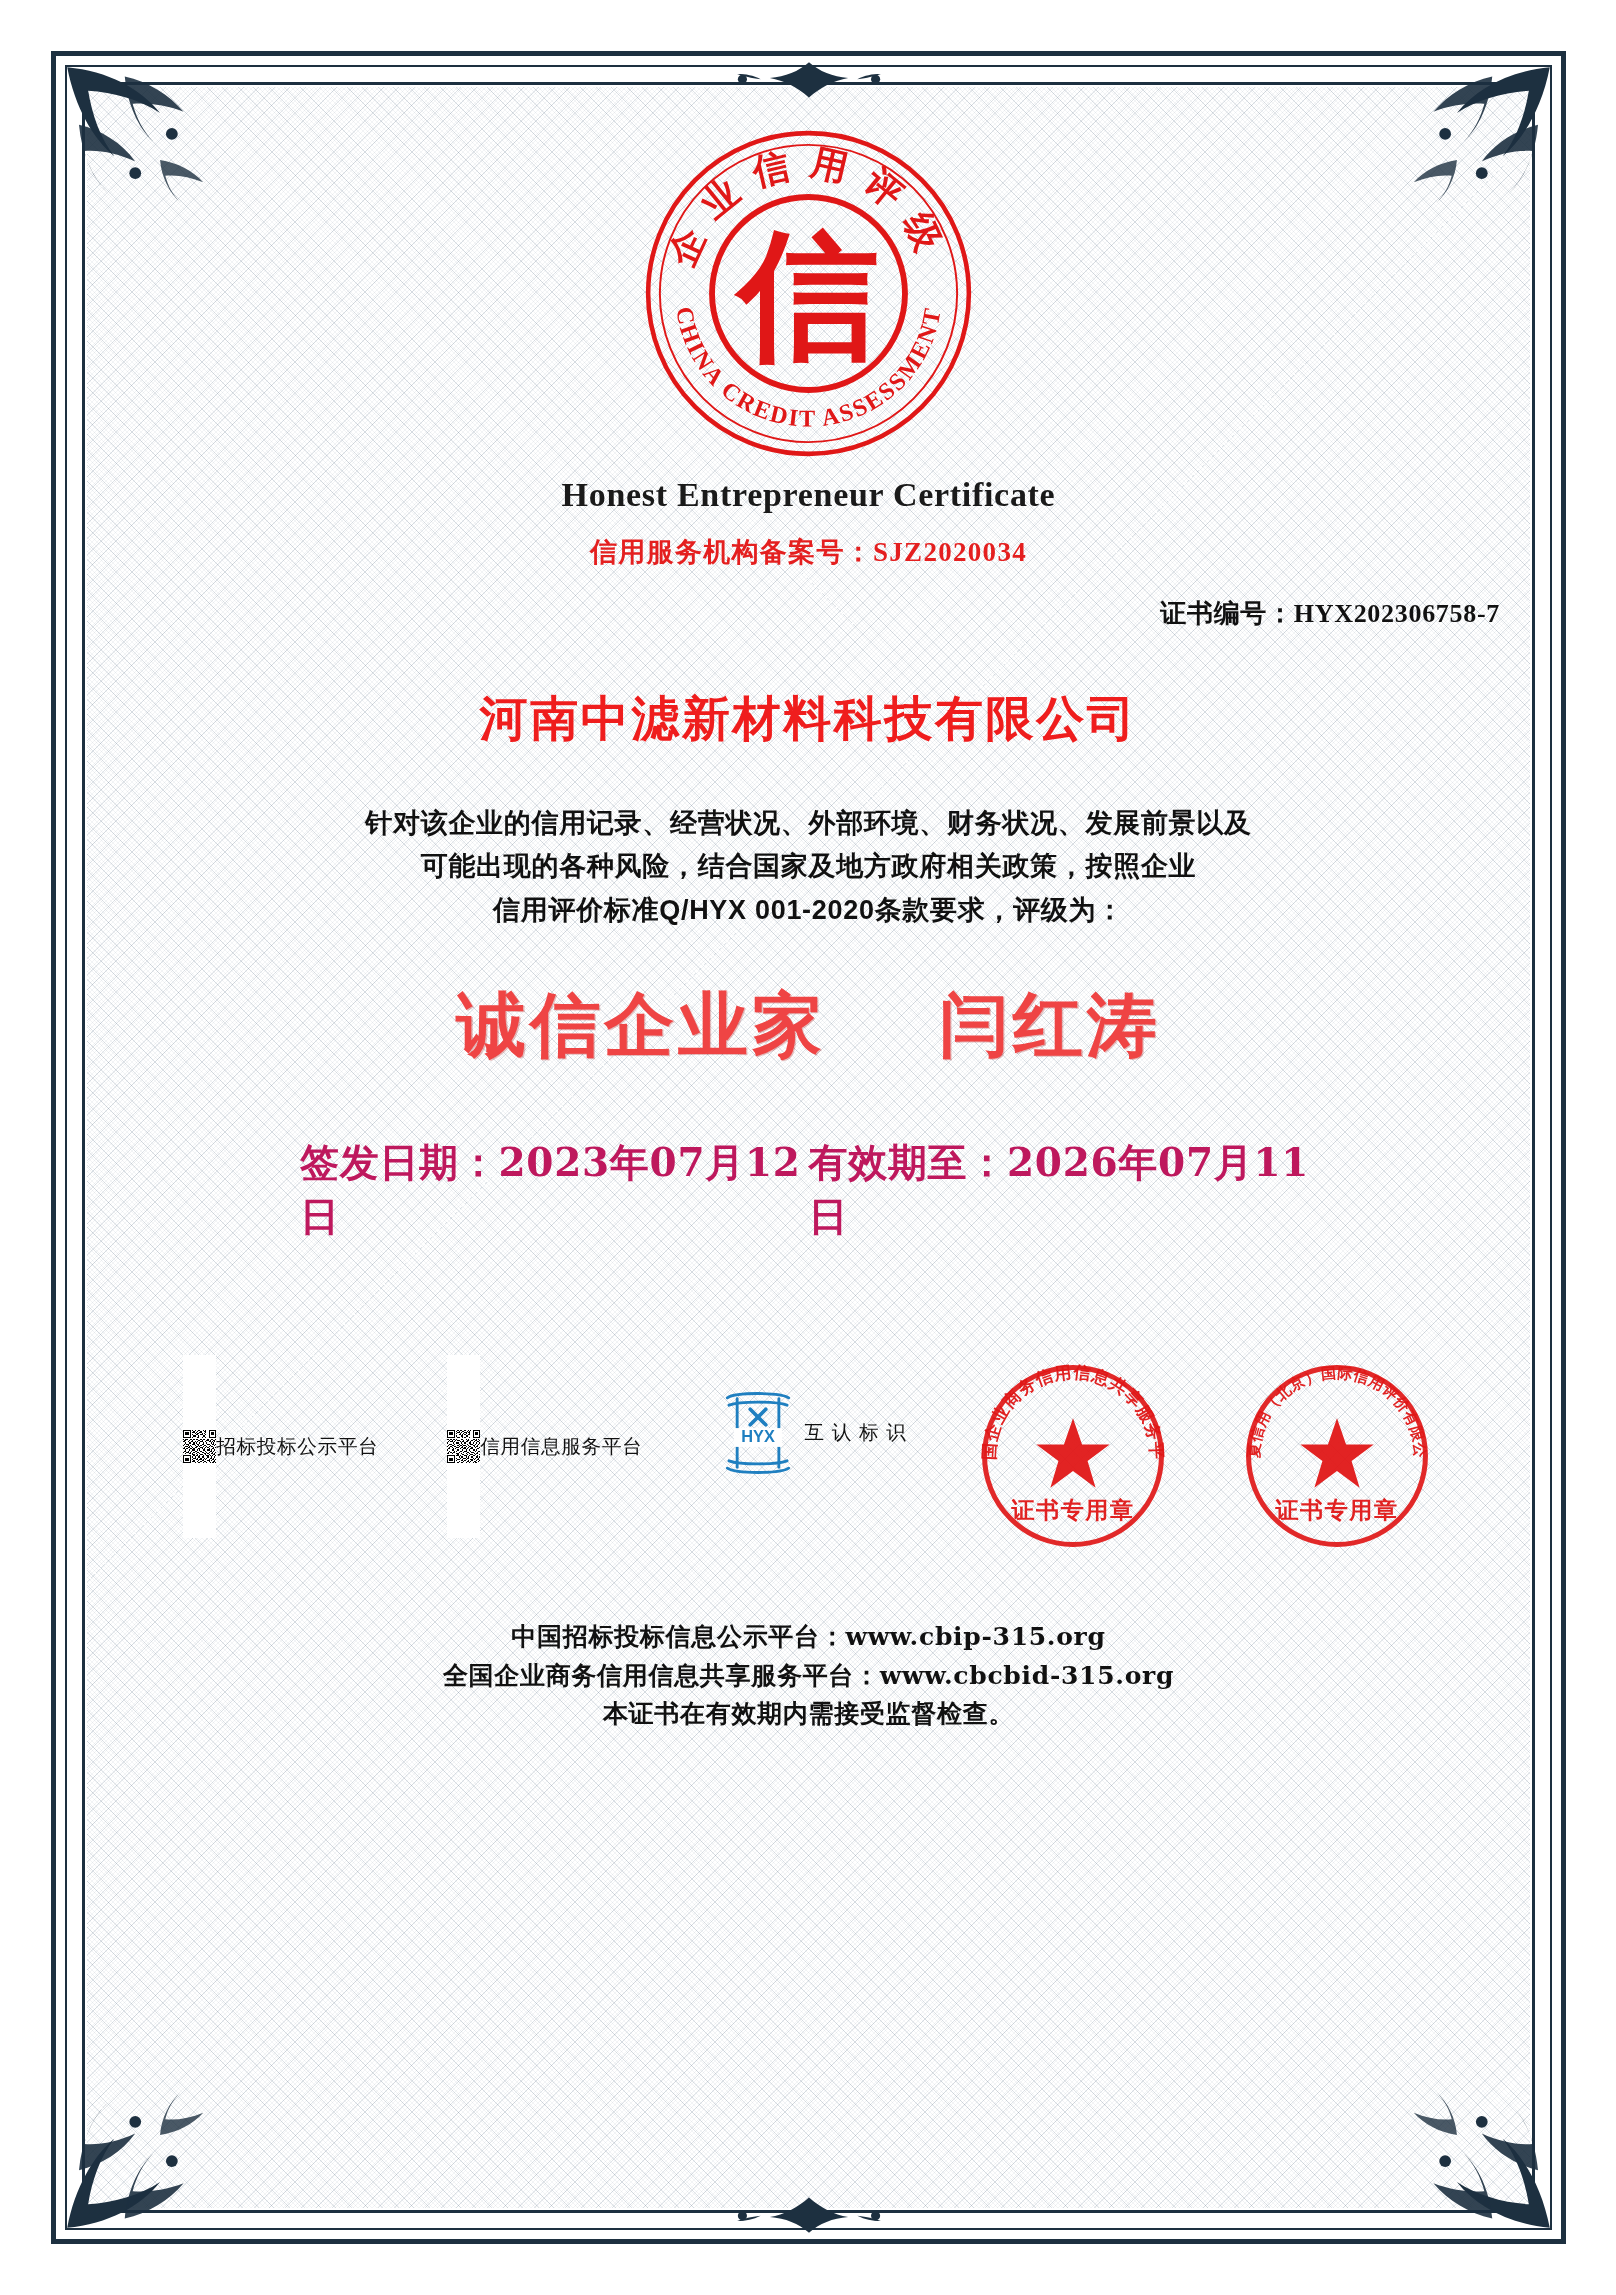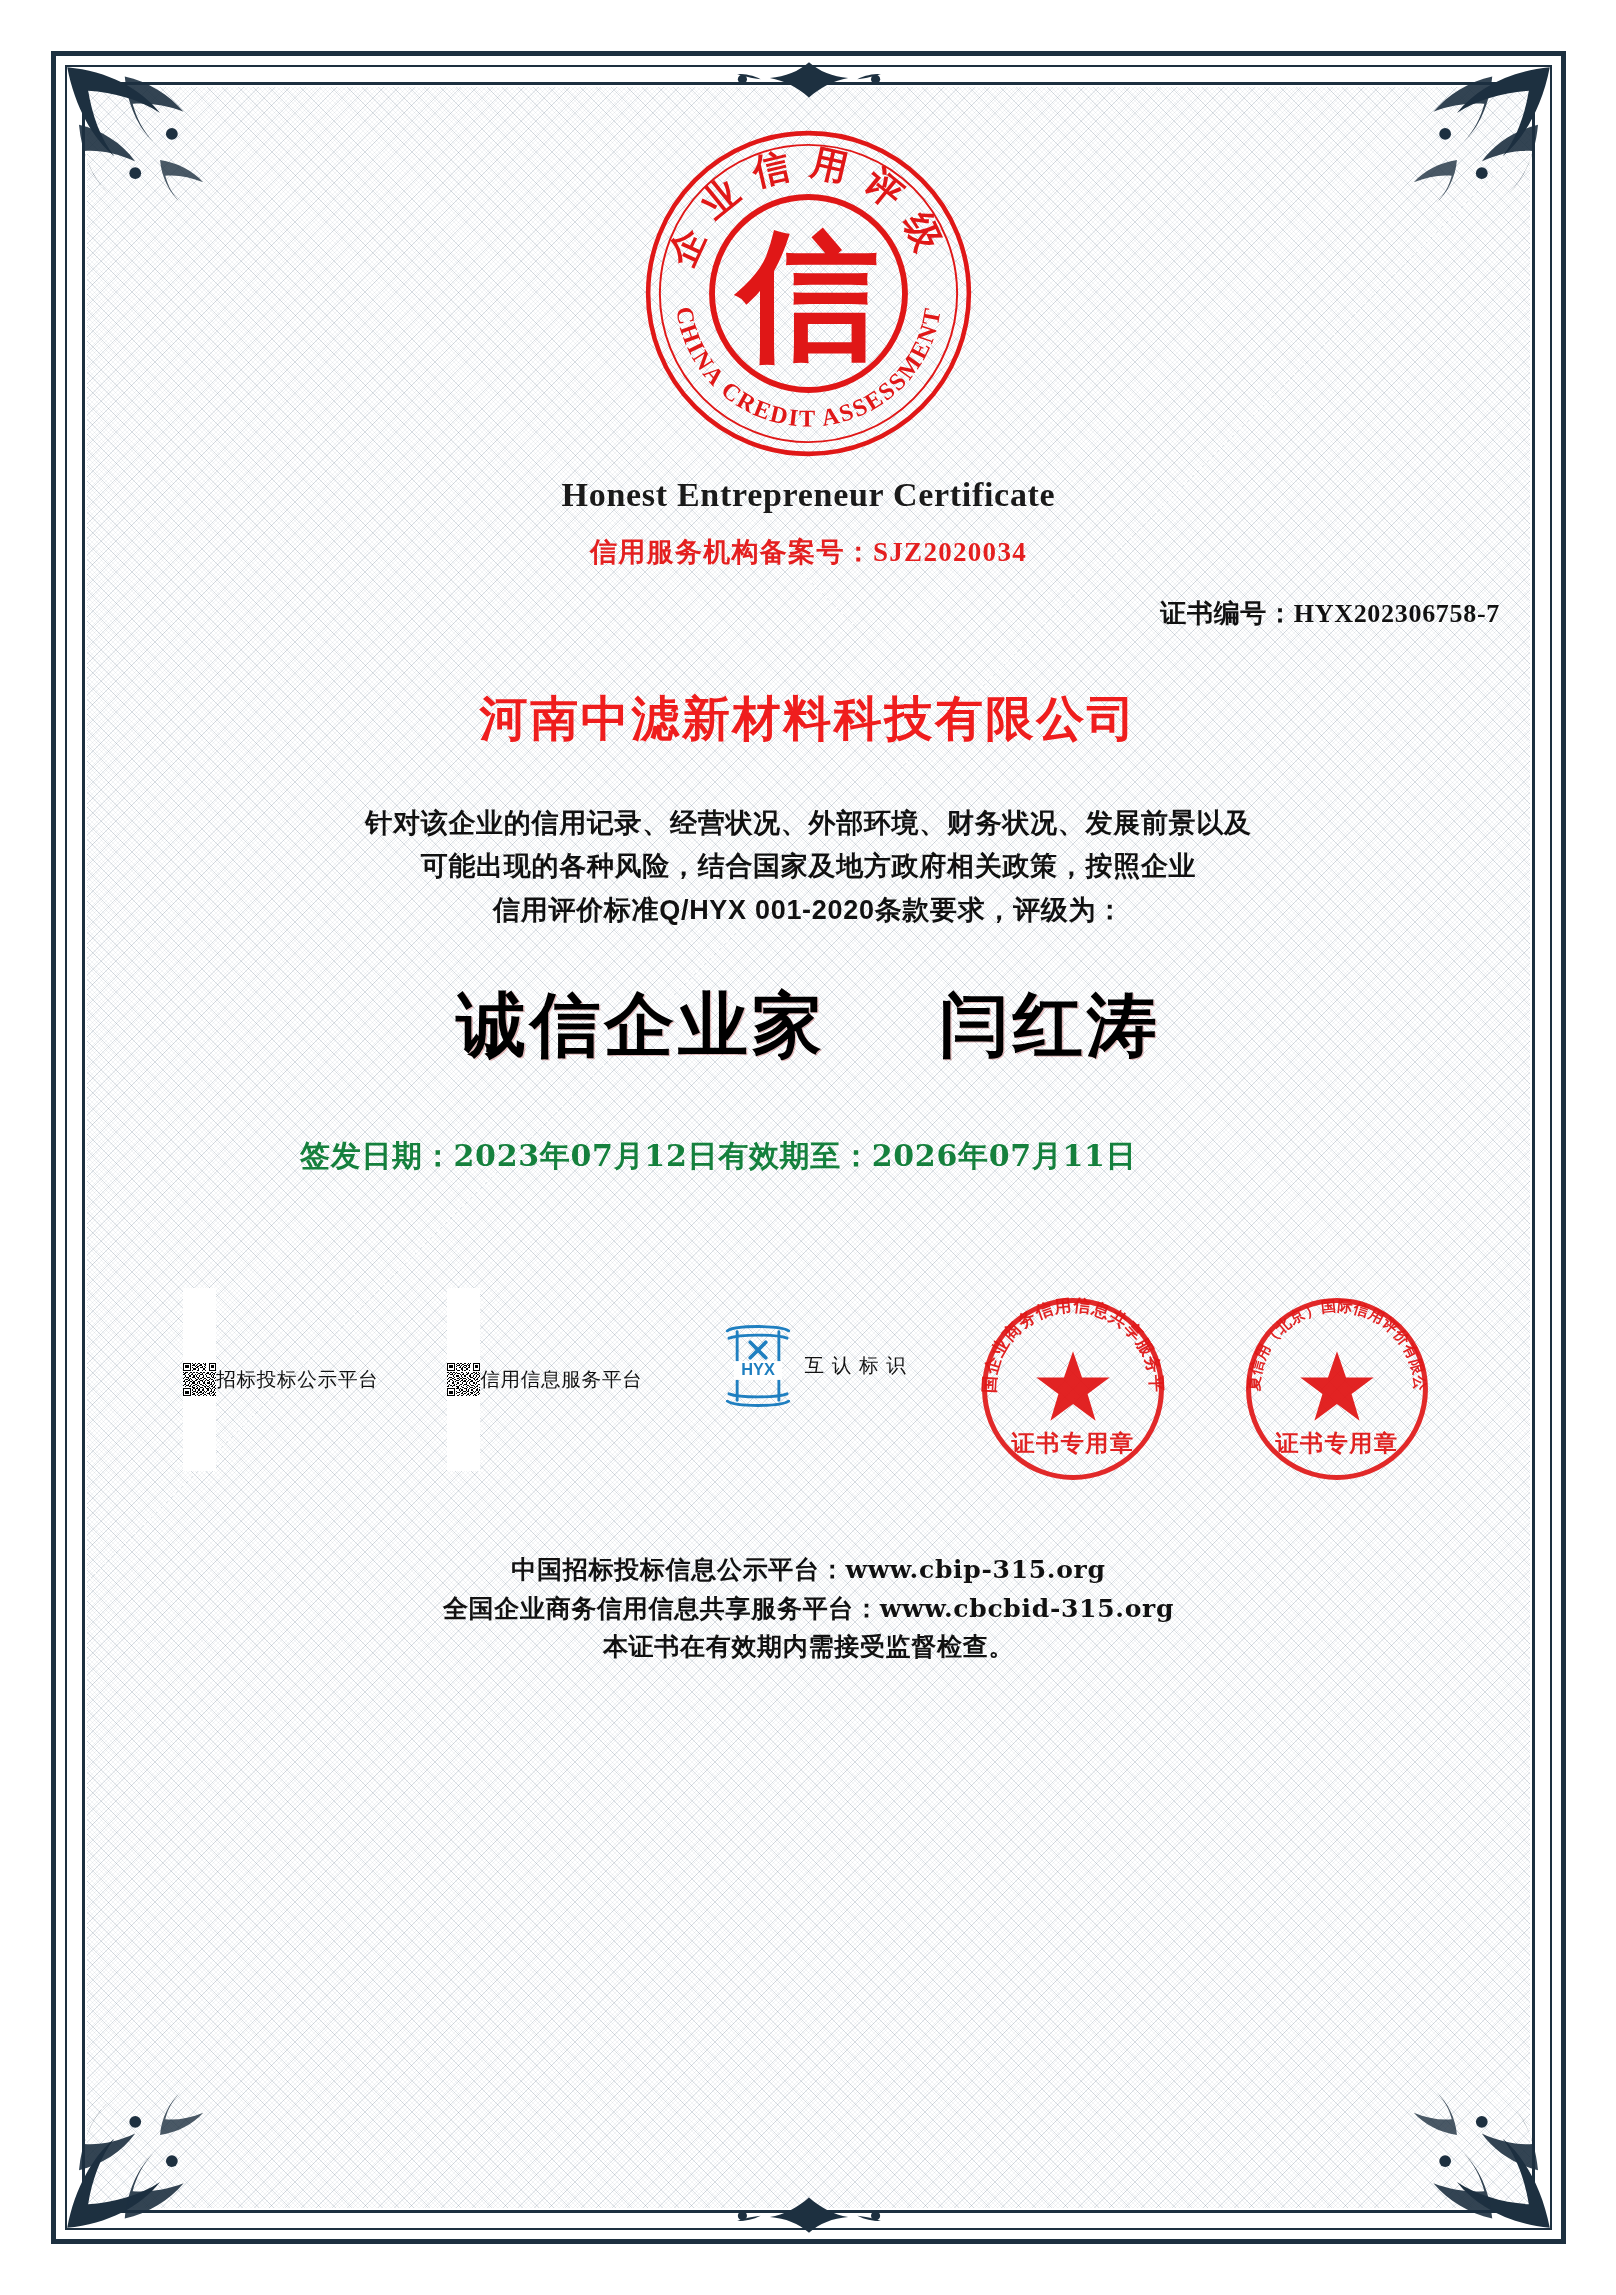--- a/index.html
+++ b/index.html
@@ -162,36 +162,36 @@
     letter-spacing: 0.7px;
   }
   .body-text div { white-space: nowrap; }
 
   
   .award {
     margin-top: 46px;
     font-family: "DejaVu Sans", sans-serif;
     font-weight: bold;
     font-size: 70px;
-    color: #000000;
+    color: #ef4444;
     letter-spacing: 3.9px;
     text-align: center;
     text-shadow: 1.3px 1.3px 0 rgba(160,0,0,0.25);
   }
 
   
   .dates {
     margin-top: 63px;
     width: 1017px;
     display: flex;
     justify-content: flex-start;
     font-family: "DejaVu Serif", serif;
     font-weight: bold;
-    font-size: 30px;
-    color: #15803d;
+    font-size: 39px;
+    color: #be185d;
     letter-spacing: 0.7px;
   }
 
   
   .badges {
     margin-top: 111px;
     width: 1304px;
     display: flex;
     align-items: flex-start;
     justify-content: space-between;

